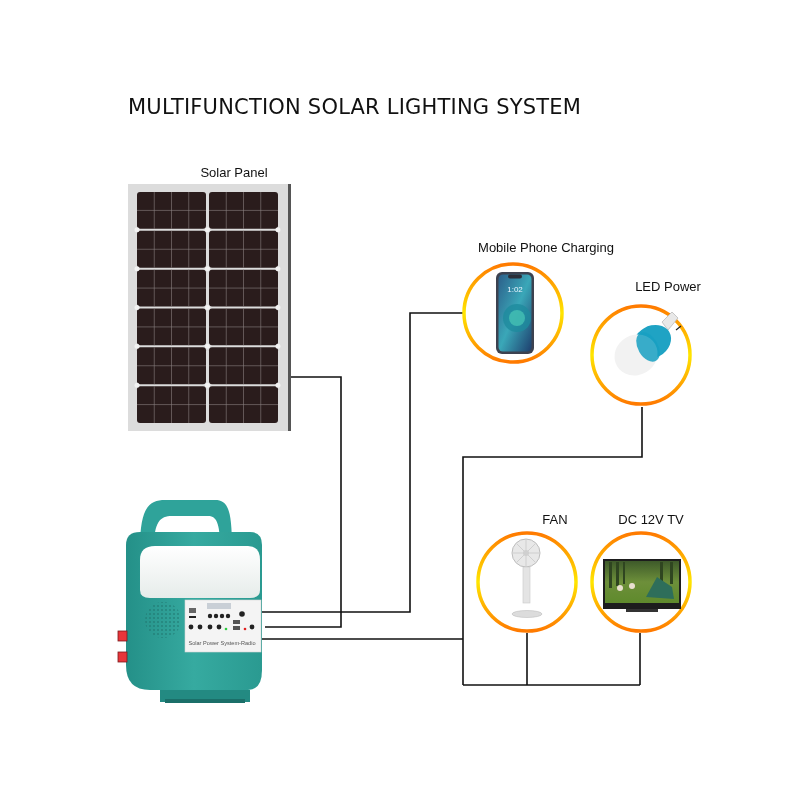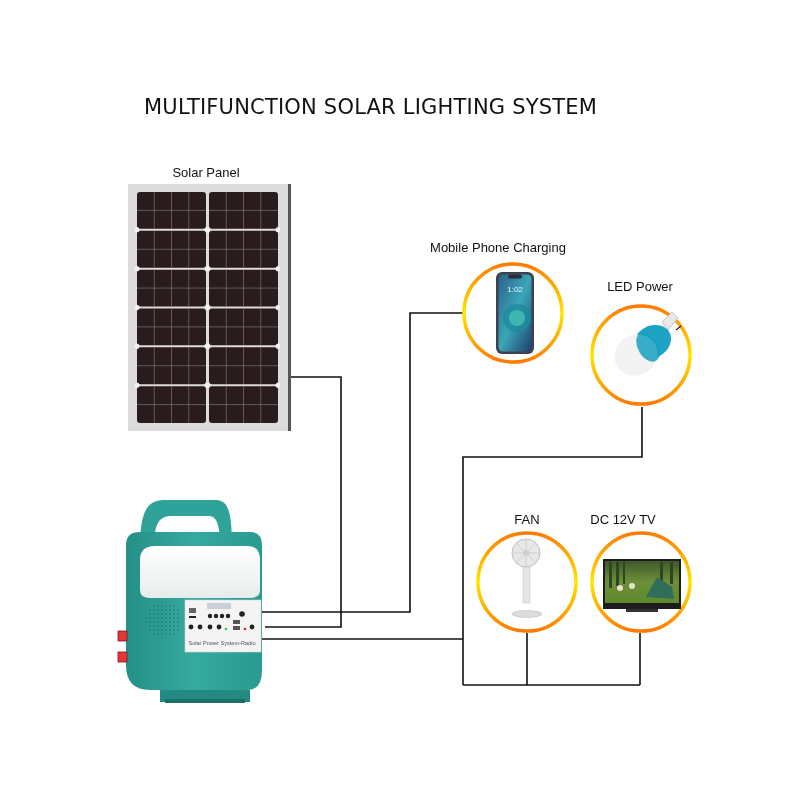--- a/index.html
+++ b/index.html
@@ -1,27 +1,27 @@
 <!DOCTYPE html>
 <html><head>
 <meta charset="utf-8">
 <style>
   html, body { margin:0; padding:0; background:#ffffff; }
   body { width:800px; height:800px; position:relative; overflow:hidden; font-family:"Liberation Sans", "DejaVu Sans", sans-serif; }
-  .title { position:absolute; left:128px; top:95px; font-family:"DejaVu Sans", sans-serif; font-size:21px; color:#111; letter-spacing:0.2px; white-space:nowrap;margin-left:16px; }
-  .lbl { position:absolute; font-size:13px; color:#111; white-space:nowrap; transform:translateX(-50%); }
+  .title { position:absolute; left:128px; top:95px; font-family:"DejaVu Sans", sans-serif; font-size:21px; color:#111; letter-spacing:0.2px; white-space:nowrap; }
+  .lbl { position:absolute; font-size:13px; color:#111; white-space:nowrap; transform:translateX(-50%);margin-left:28px; }
   svg.main { position:absolute; left:0; top:0; }
 </style>
 </head>
 <body>
 
 <div class="title">MULTIFUNCTION SOLAR LIGHTING SYSTEM</div>
 
 <div class="lbl" style="left:206px; top:165px;">Solar Panel</div>
-<div class="lbl" style="left:498px; top:240px;">Mobile Phone Charging</div>
+<div class="lbl" style="left:518px; top:240px;">Mobile Phone Charging</div>
 <div class="lbl" style="left:640px; top:279px;">LED Power</div>
 <div class="lbl" style="left:527px; top:512px;">FAN</div>
 <div class="lbl" style="left:623px; top:512px;">DC 12V TV</div>
 
 <svg class="main" width="800" height="800" viewBox="0 0 800 800">
   <defs>
     <linearGradient id="ringGrad" x1="0" y1="0" x2="0" y2="1">
       <stop offset="0" stop-color="#ff7a00"></stop>
       <stop offset="0.5" stop-color="#ffe600"></stop>
       <stop offset="1" stop-color="#ff7a00"></stop>

